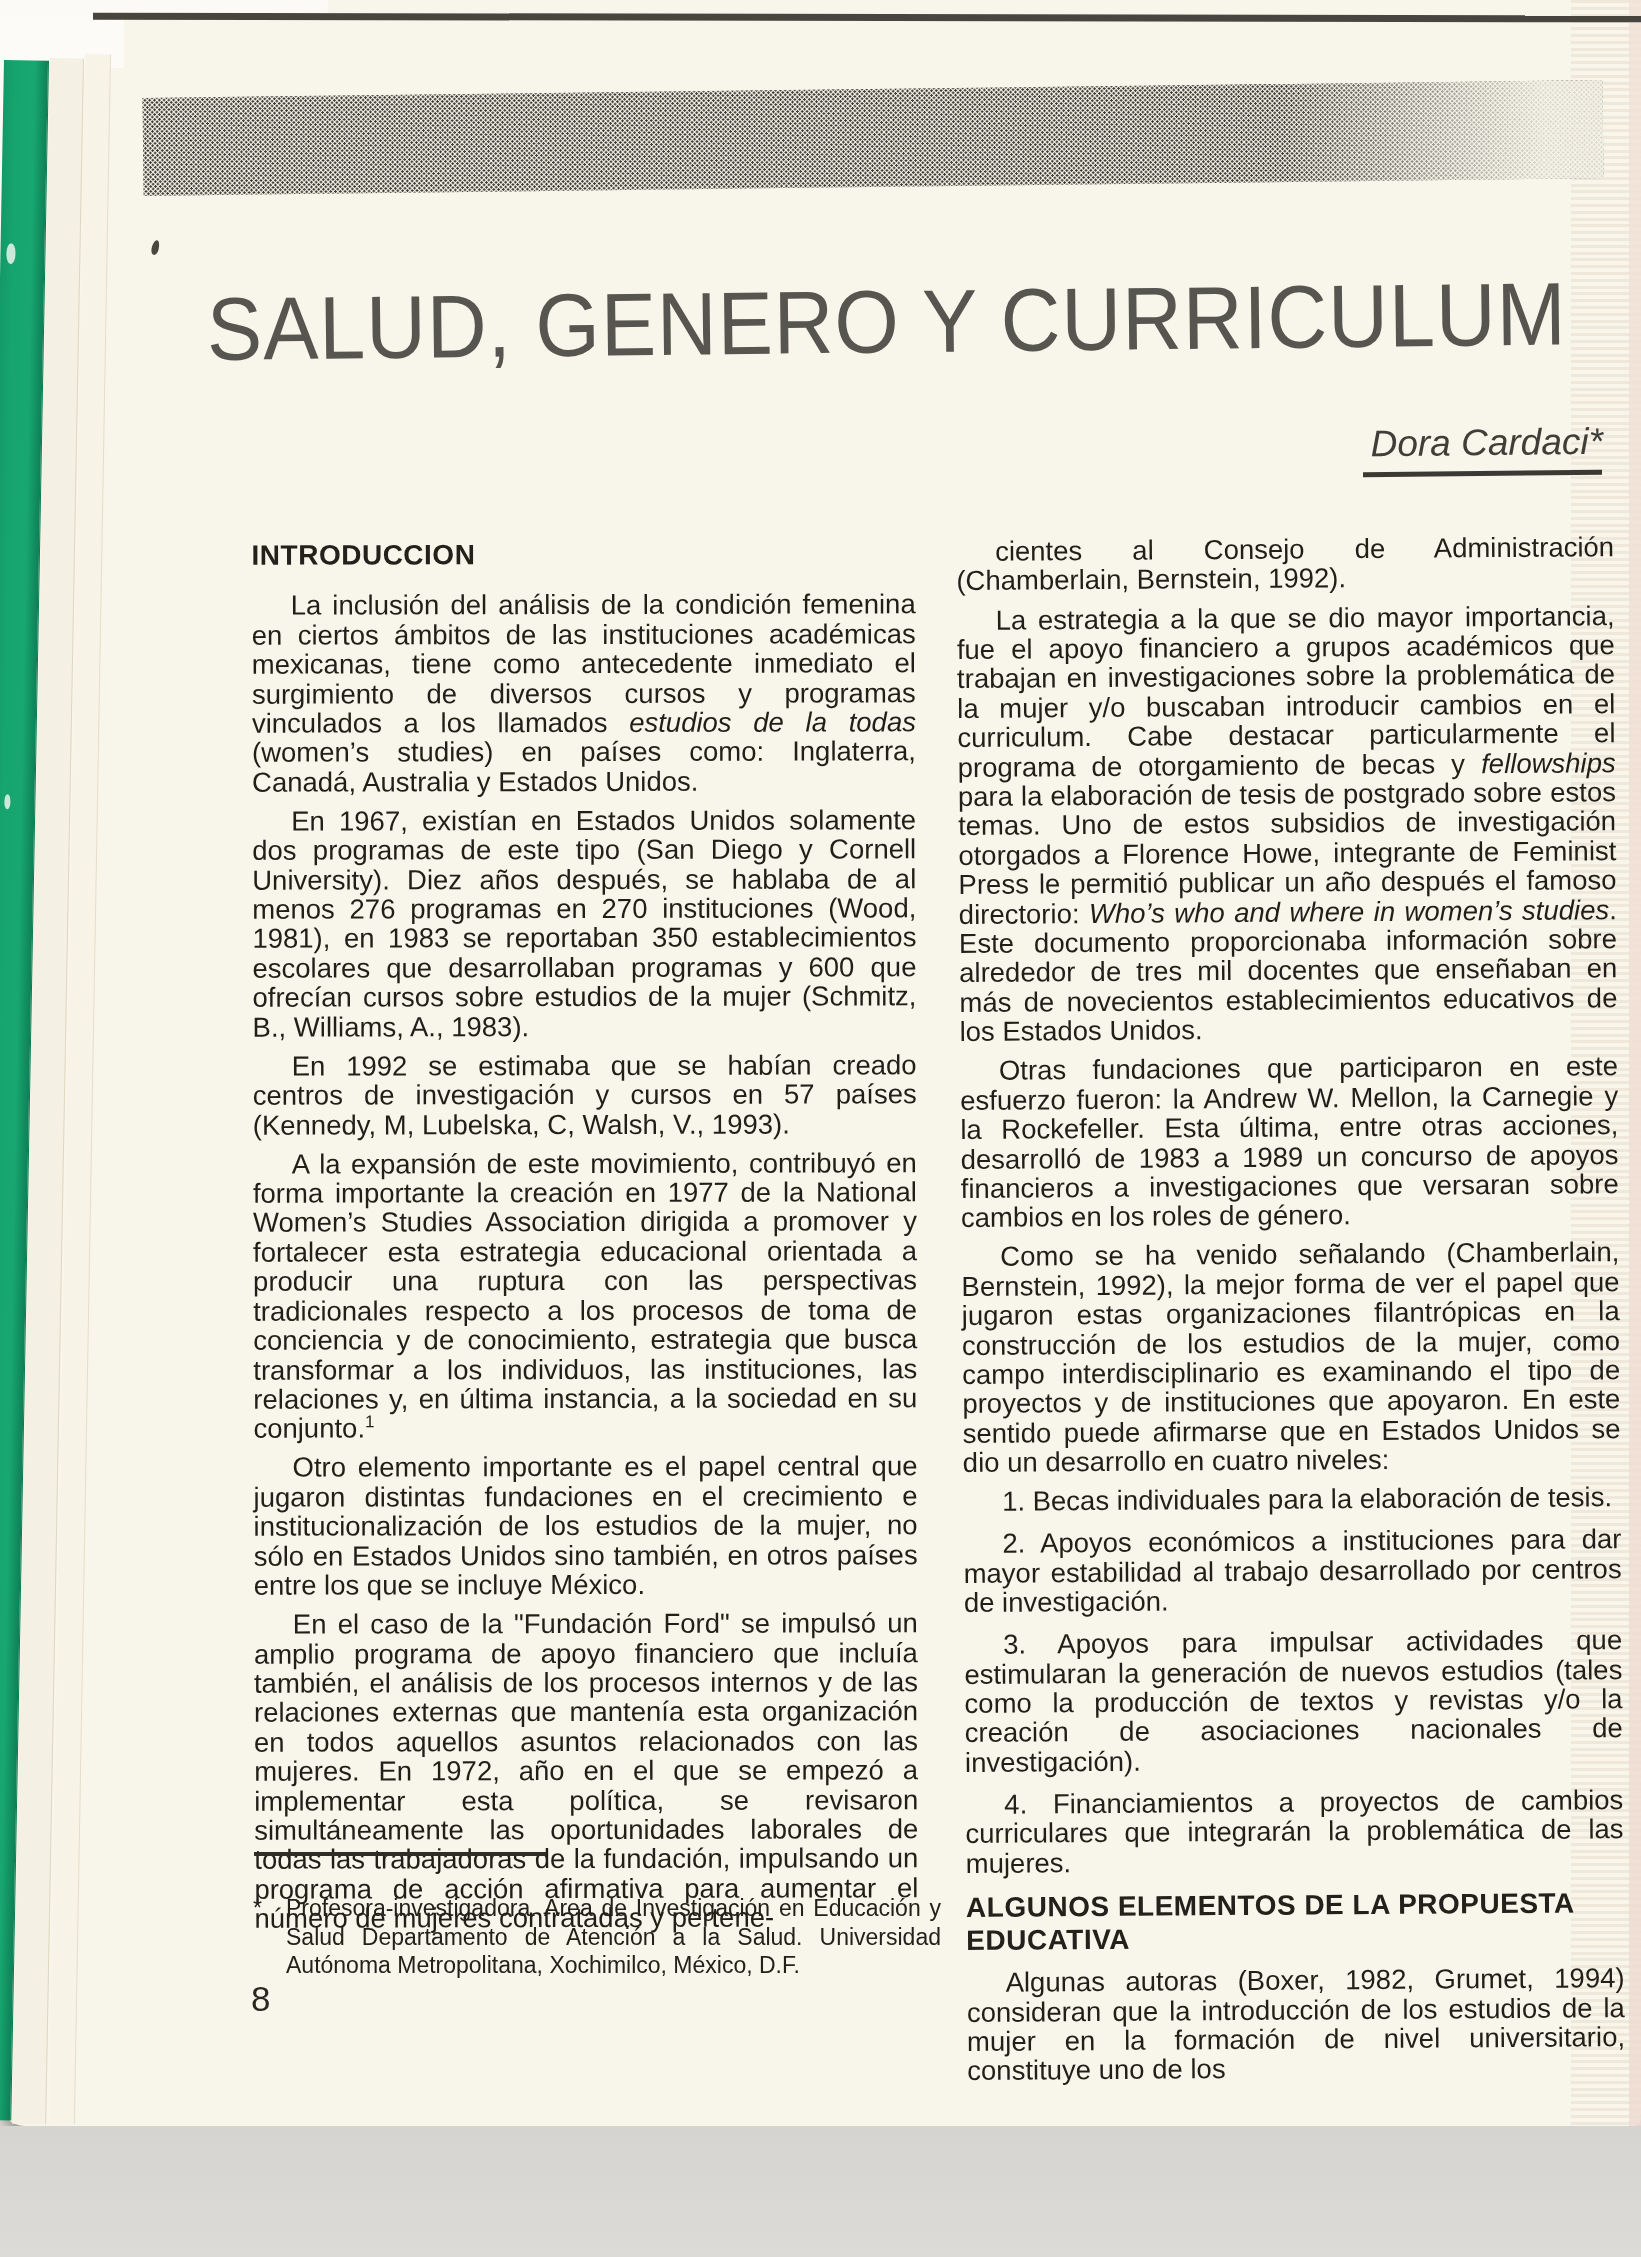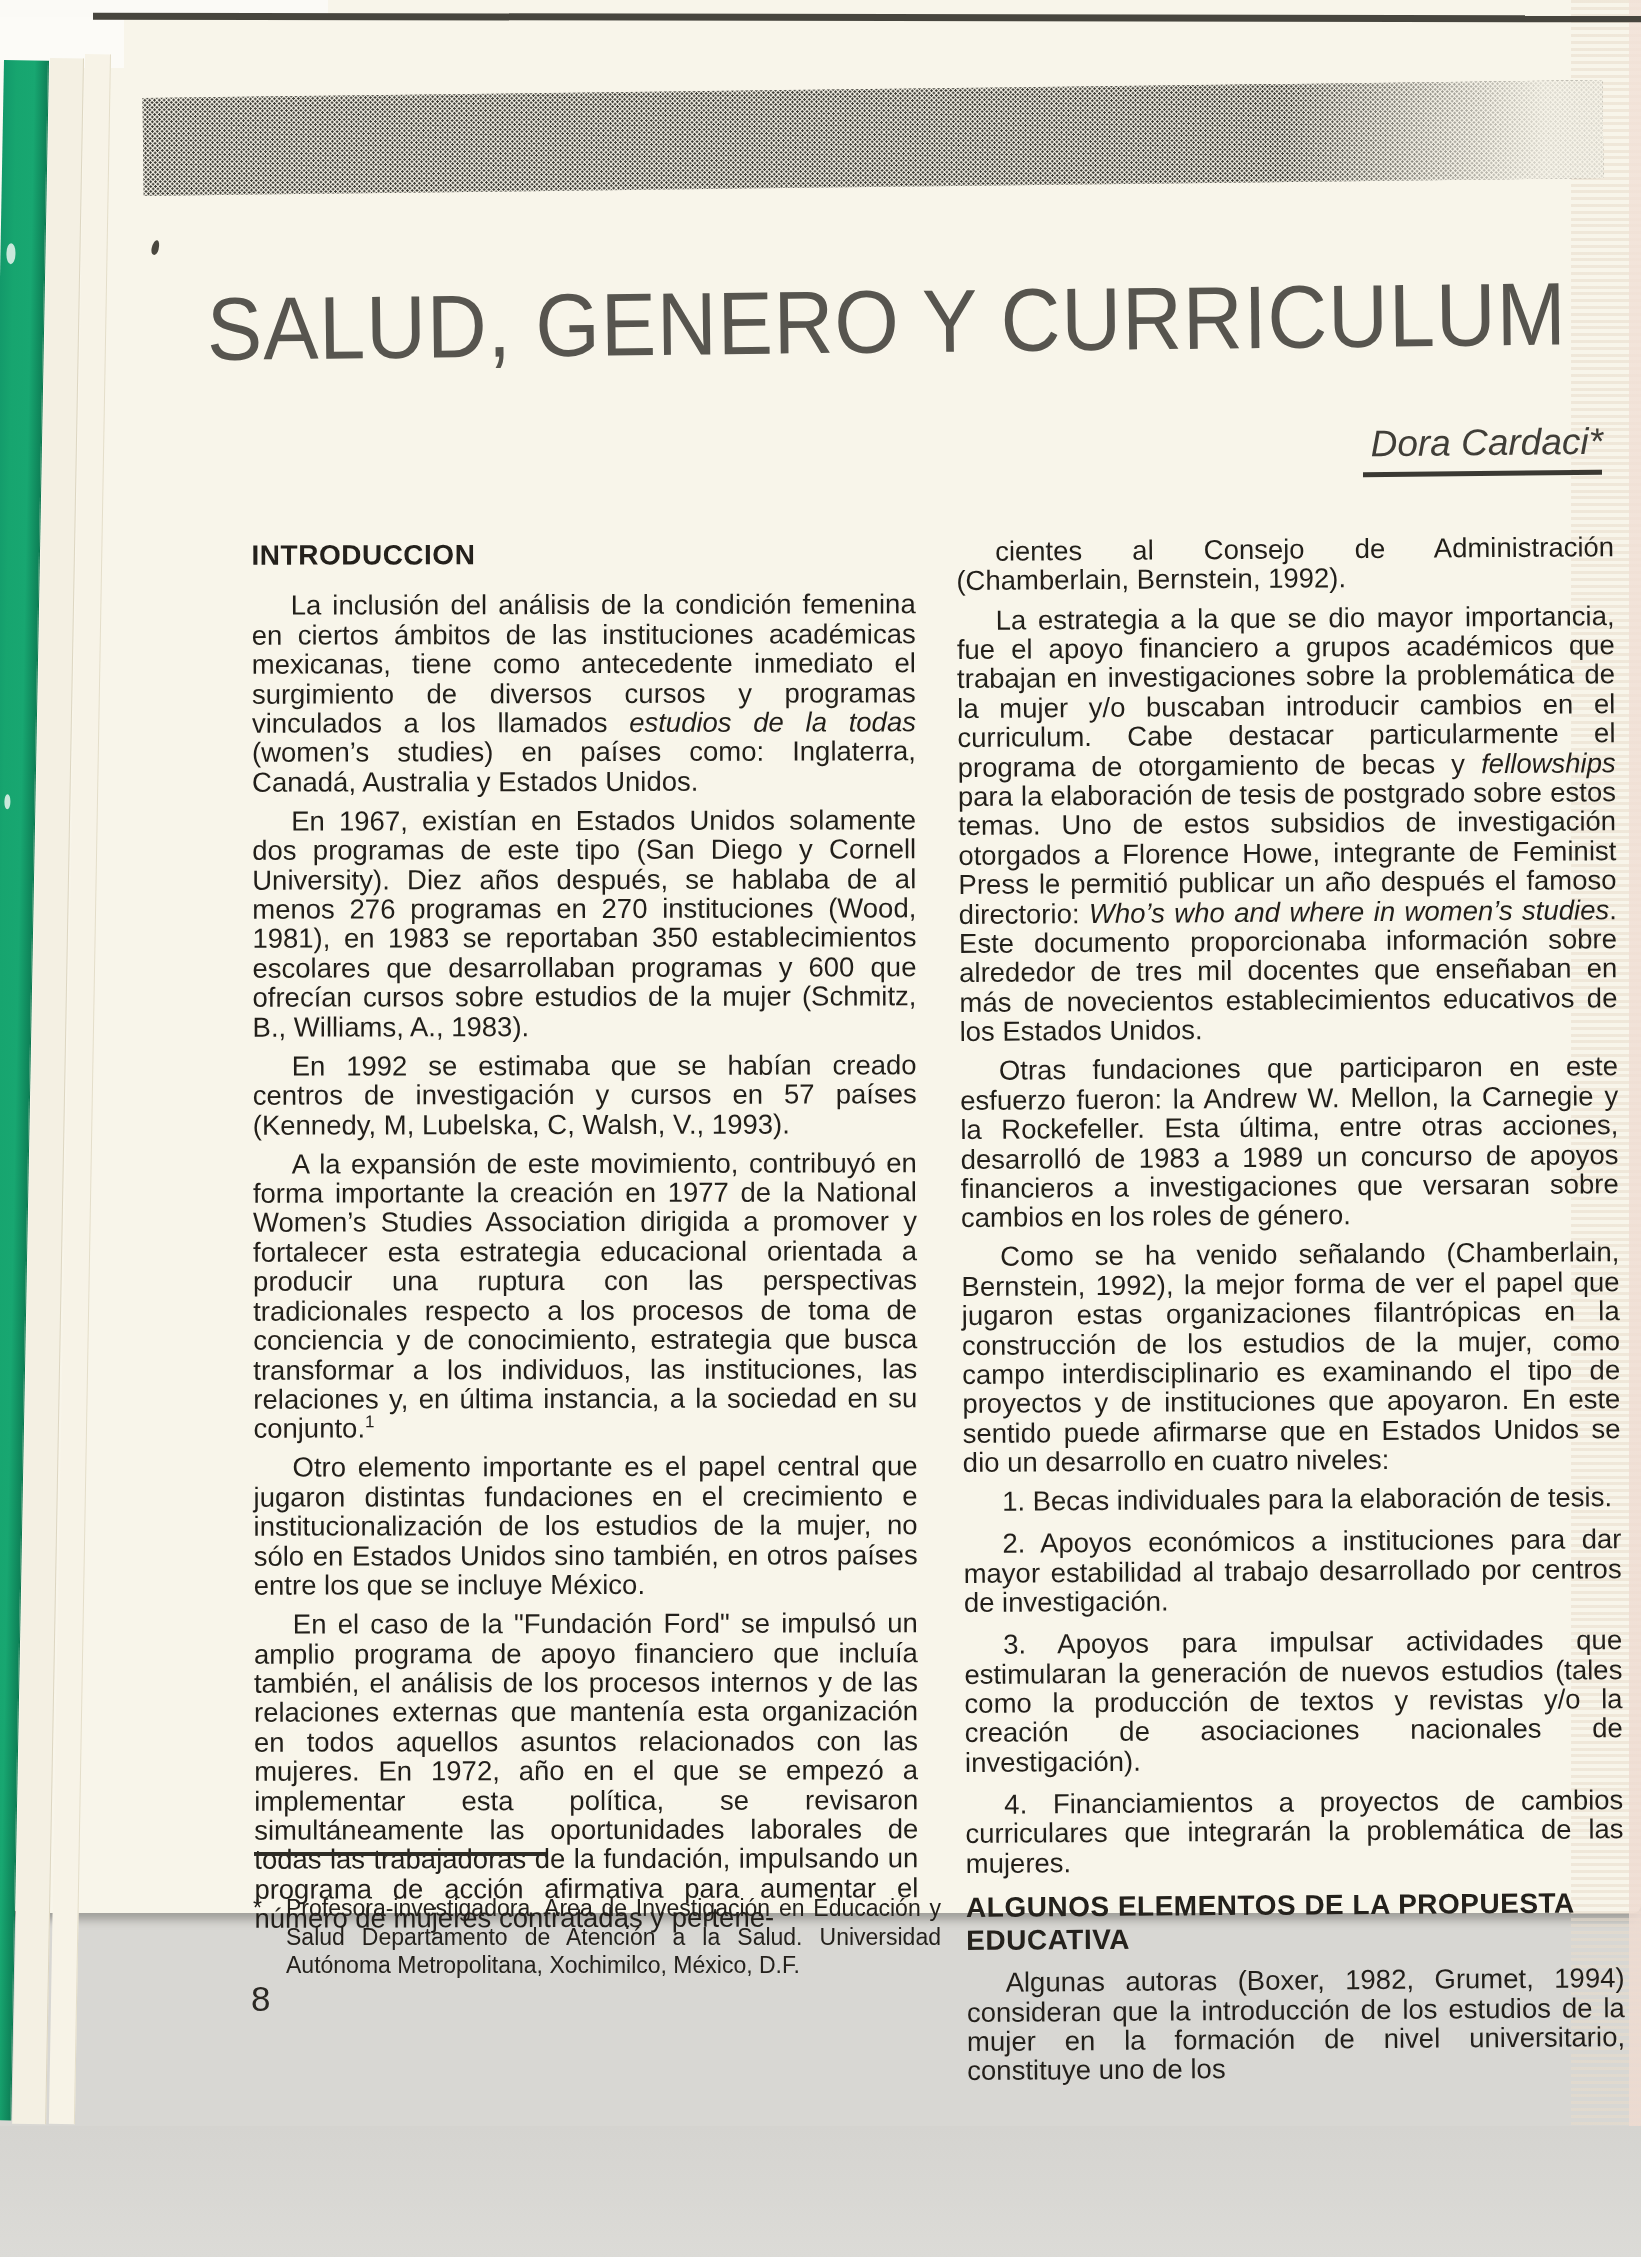--- a/index.html
+++ b/index.html
@@ -3,21 +3,21 @@
 <meta charset="utf-8">
 <style>
   html,body{margin:0;padding:0;background:#c9c8c4;}
   .scan{
     position:relative;width:1641px;height:2257px;overflow:hidden;
     background:#d8d7d3;
     font-family:"Liberation Sans",sans-serif;
   }
   
   .page{
-    position:absolute;left:0;top:0;width:1641px;height:1913px;
+    position:absolute;left:0;top:0;width:1641px;height:2126px;
     background:#f8f5ea;
     border-radius:0 0 7.7px 25px;
     box-shadow:0 6.8px 8.7px rgba(60,58,52,.35);
   }
   .corner-white-a{position:absolute;left:0;top:0;width:124px;height:68px;background:#fcfbf7;}
   .corner-white-b{position:absolute;left:0;top:0;width:328px;height:17.4px;background:#fbfaf6;}
   .top-edge-line{position:absolute;left:93px;top:13.5px;width:1549px;height:6.8px;background:#47453e;transform:rotate(.1deg);}
   .left-margin{position:absolute;left:0;top:62px;width:9.7px;height:2057px;background:#fbfaf5;}
   .spine{
     position:absolute;left:3.9px;top:60px;width:44px;height:2060px;

